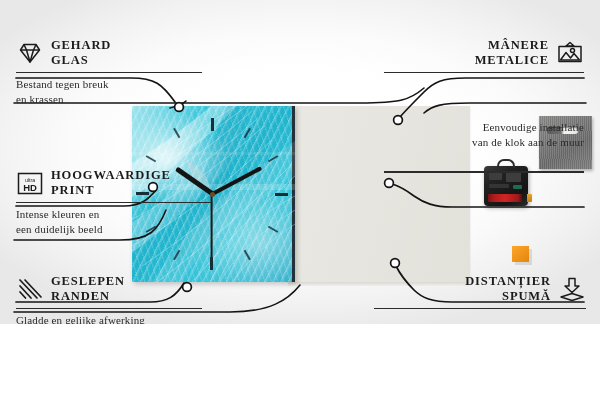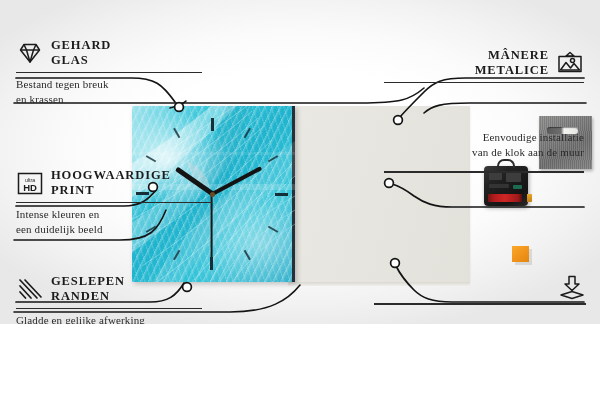--- a/index.html
+++ b/index.html
@@ -316,21 +316,21 @@
         <span>GESLEPEN</span><br>
         <span>RANDEN</span>
       </span>
     </div>
     <div class="rule" style="width:186px"></div>
     <div class="cdesc">
       <span>Gladde en gelijke afwerking</span>
     </div>
   </div>
 
-  <div class="callout right" style="left:384px; top:48px; width:200px;">
+  <div class="callout right" style="left:384px; top:38px; width:200px;">
     <div class="ctitle">
       <span class="tx">
         <span>MÂNERE</span><br>
         <span>METALICE</span>
       </span>
       <span class="ico">
         <svg width="28" height="26" viewBox="0 0 28 26">
           <g fill="none" stroke="#1b1b1b" stroke-width="1.5" stroke-linejoin="round">
             <path d="M14,2.5 L10,6 L18,6 Z"></path>
             <rect x="3" y="6.5" width="22" height="15"></rect>
@@ -346,20 +346,24 @@
       <span>van de klok aan de muur</span>
     </div>
   </div>
 
   <div class="callout right" style="left:384px; top:168px; width:200px;">
     <div class="rule" style="width:200px"></div>
   </div>
 
   <div class="callout right" style="left:374px; top:274px; width:212px;">
     <div class="ctitle">
+      <span class="tx">
+        <span>DISTANȚIER</span><br>
+        <span>SPUMĂ</span>
+      </span>
       <span class="ico">
         <svg width="28" height="26" viewBox="0 0 28 26">
           <g fill="none" stroke="#1b1b1b" stroke-width="1.5" stroke-linejoin="round">
             <path d="M11,2.5 L17,2.5 L17,10 L21,10 L14,16.5 L7,10 L11,10 Z"></path>
             <path d="M14,17.5 L25,21 L14,24.5 L3,21 Z"></path>
           </g>
         </svg>
       </span>
     </div>
     <div class="rule" style="width:212px"></div>

